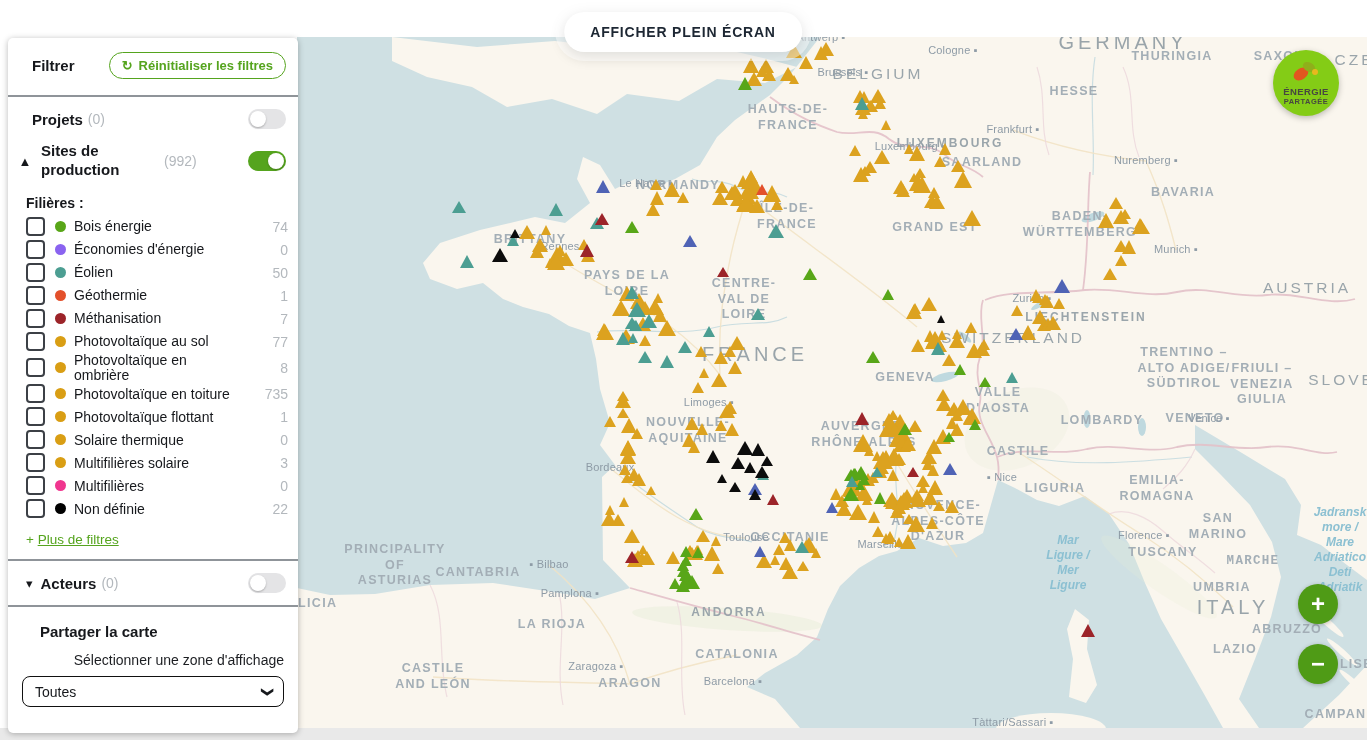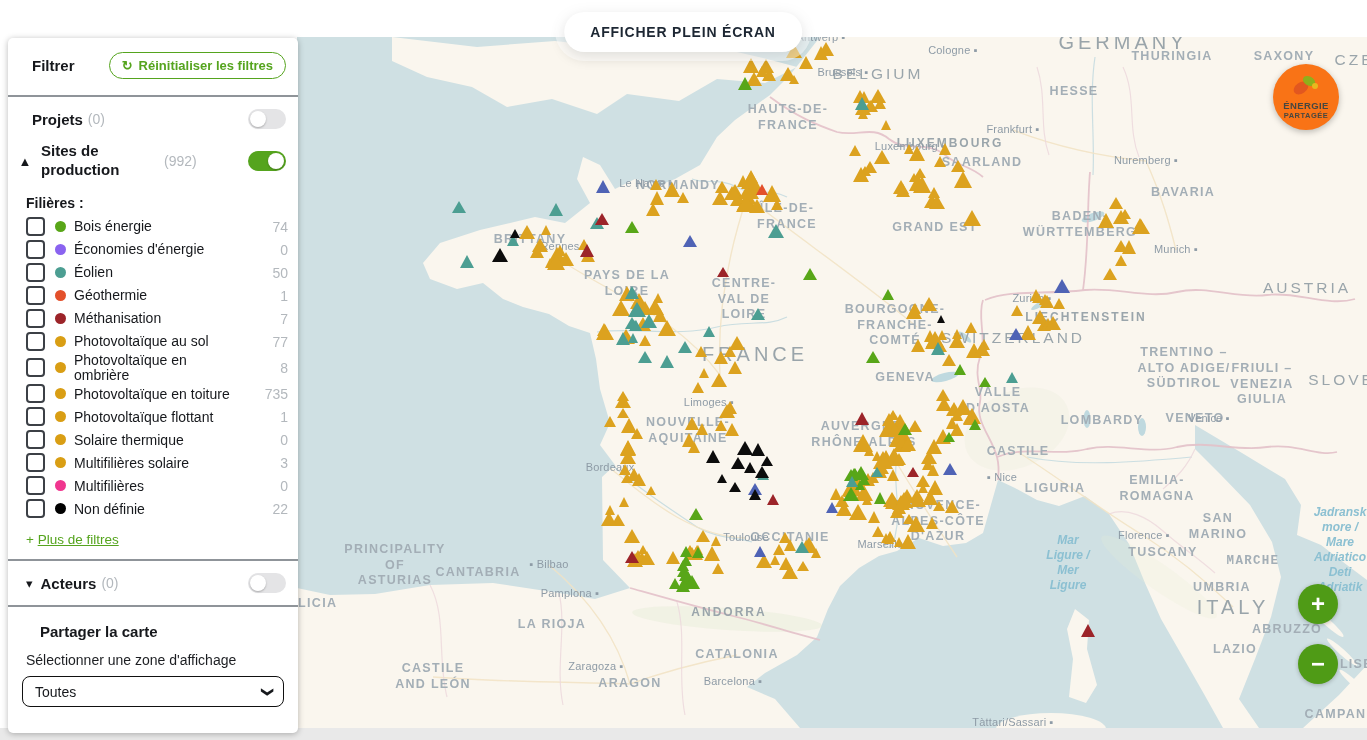--- a/index.html
+++ b/index.html
@@ -19,21 +19,21 @@
   .marker{position:absolute;width:0;height:0;border-style:solid;border-color:transparent;}
 
   #bottom-strip{position:absolute;left:0;top:728px;width:100%;height:12px;background:#e9e9e9;}
 
   
   #fs-btn{position:absolute;left:683px;top:32px;transform:translate(-50%,-50%);background:#fff;color:#1d2733;
     border:none;border-radius:26px;padding:12px 26px;font-size:14px;font-weight:800;letter-spacing:.8px;
     font-family:"Liberation Sans",sans-serif;box-shadow:0 0 0 9px rgba(255,255,255,.45),0 4px 14px rgba(0,0,0,.22);cursor:pointer;}
 
   
-  #logo{position:absolute;left:1273px;top:64px;width:66px;height:66px;border-radius:50%;background:#f97316;
+  #logo{position:absolute;left:1273px;top:50px;width:66px;height:66px;border-radius:50%;background:#84cc16;
     box-shadow:0 2px 6px rgba(0,0,0,.25);display:flex;flex-direction:column;align-items:center;justify-content:center;cursor:pointer;}
   #logo .l1{font-size:9.5px;font-weight:800;color:#474740;letter-spacing:.4px;line-height:1;}
   #logo .l2{font-size:7.5px;font-weight:800;color:#474740;letter-spacing:.5px;line-height:1.3;}
 
   
   .zoom-btn{position:absolute;left:1298px;width:40px;height:40px;border-radius:50%;background:#4f9b16;border:none;
     color:#fff;font-size:24px;font-weight:700;line-height:38px;text-align:center;cursor:pointer;box-shadow:0 1px 4px rgba(0,0,0,.25);padding:0;}
   #zoom-in{top:584px;}
   #zoom-out{top:644px;}
 
@@ -65,21 +65,21 @@
   .checkbox{width:15px;height:15px;border:2px solid #3c4046;border-radius:4px;background:#fff;flex:none;}
   .dot{width:11px;height:11px;border-radius:50%;flex:none;margin-left:10px;}
   .fil-label{font-size:14px;margin-left:8px;line-height:1.05;max-width:165px;}
   .fil-count{margin-left:auto;color:#b3b8bd;font-size:14px;}
   #more-filters{padding:12px 0 0 18px;font-size:13.5px;color:#55a41e;cursor:pointer;}
   #more-filters a{color:#55a41e;text-decoration:underline;}
   #acteurs-row{height:44px;}
   .chev{font-size:13px;margin-right:8px;}
   #share-sec{padding:12px 14px 0 14px;}
   #share-title{font-size:15px;font-weight:700;padding-left:18px;margin:4px 0 12px 0;}
-  #zone-label{font-size:14px;margin:0 0 8px 4px;color:#1c1e22;}
+  #zone-label{font-size:14px;margin:0 0 8px 4px;color:#1c1e22;text-align:right;}
   #zone-select{display:flex;align-items:center;justify-content:space-between;border:1.5px solid #111;border-radius:8px;
     height:29px;padding:0 10px 0 12px;font-size:14px;cursor:pointer;background:#fff;}
   #zone-select .sel-chev{font-size:12px;font-weight:700;transform:rotate(90deg);}
 </style>
 </head>
 <body>
 
 <div id="page">
 
   <div id="map">
@@ -178,23 +178,20 @@
         <div class="lab re" style="left: 490px; top: 180px;">ÎLE-DE-
 FRANCE</div>
         <div class="lab re" style="left: 447px; top: 262px;">CENTRE-
 VAL DE
 LOIRE</div>
         <div class="lab re" style="left: 638px; top: 191px;">GRAND EST</div>
         <div class="lab re" style="left: 685px; top: 126px;">SAARLAND</div>
         <div class="lab re" style="left: 783px; top: 188px;">BADEN-
 WÜRTTEMBERG</div>
         <div class="lab re" style="left: 886px; top: 156px;">BAVARIA</div>
-        <div class="lab re" style="left: 598px; top: 288px;">BOURGOGNE-
-FRANCHE-
-COMTÉ</div>
         <div class="lab re" style="left: 391px; top: 394px;">NOUVELLE-
 AQUITAINE</div>
         <div class="lab re" style="left: 567px; top: 398px;">AUVERGNE-
 RHÔNE-ALPES</div>
         <div class="lab re" style="left: 493px; top: 501px;">OCCITANIE</div>
         <div class="lab re" style="left: 641px; top: 484px;">PROVENCE-
 ALPES-CÔTE
 D'AZUR</div>
         <div class="lab re" style="left: 701px; top: 364px;">VALLE
 D'AOSTA</div>

